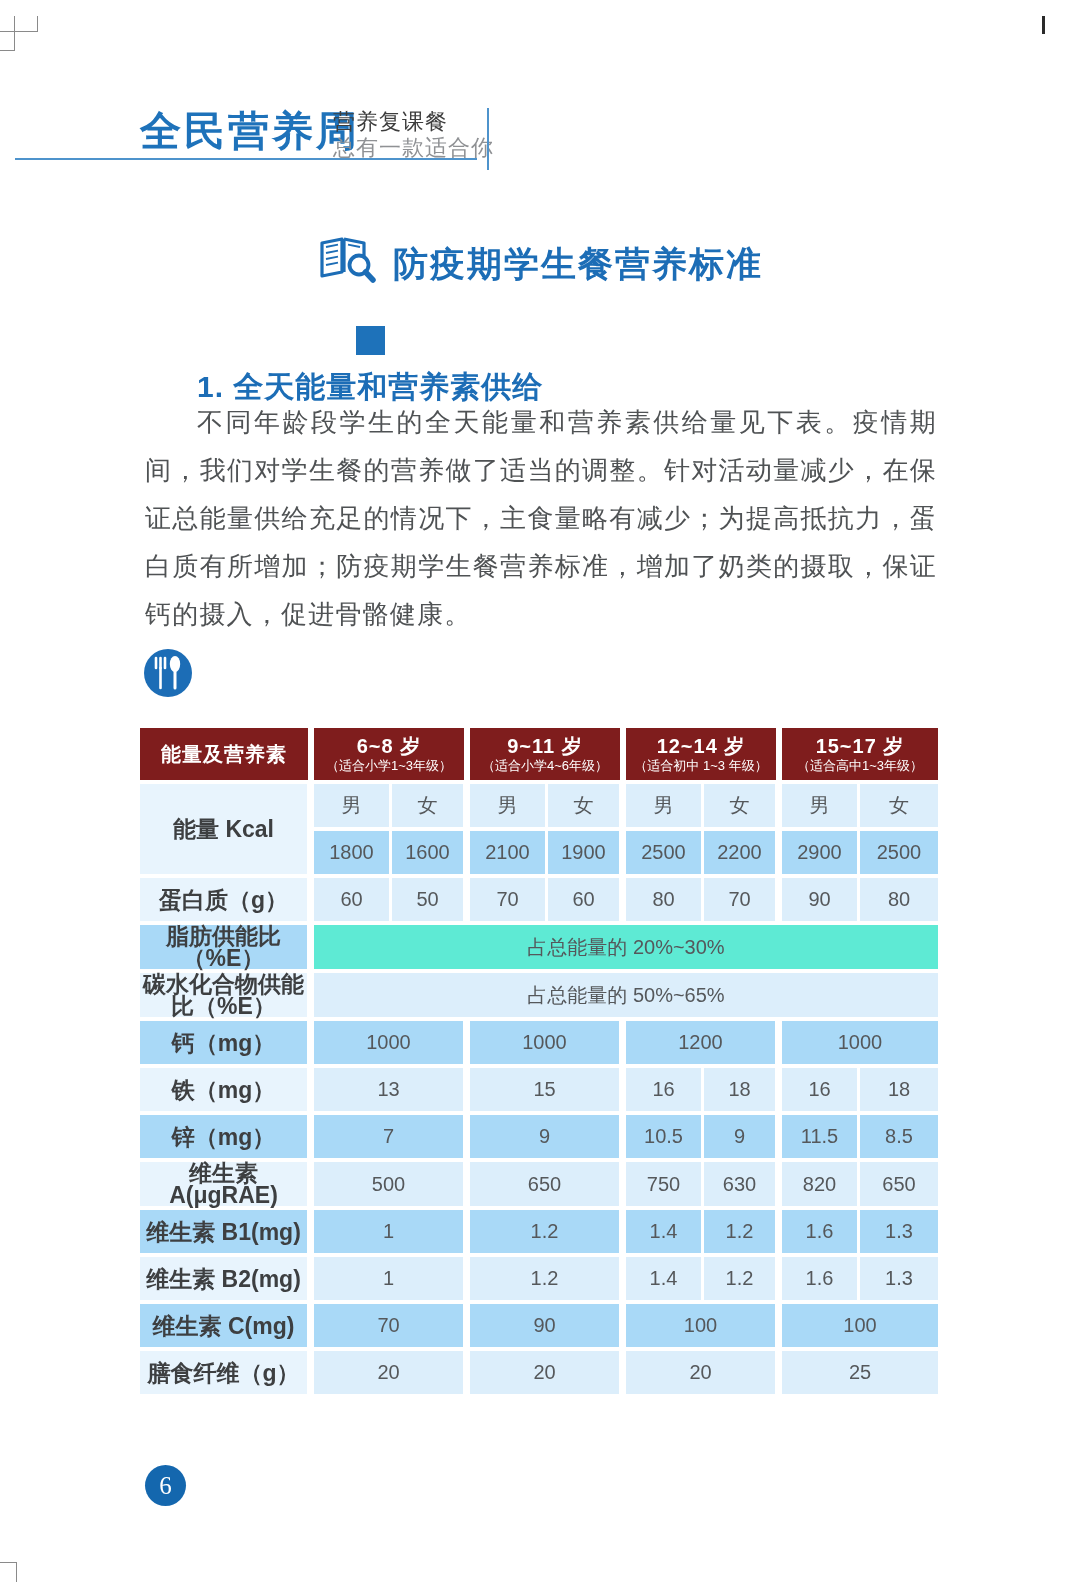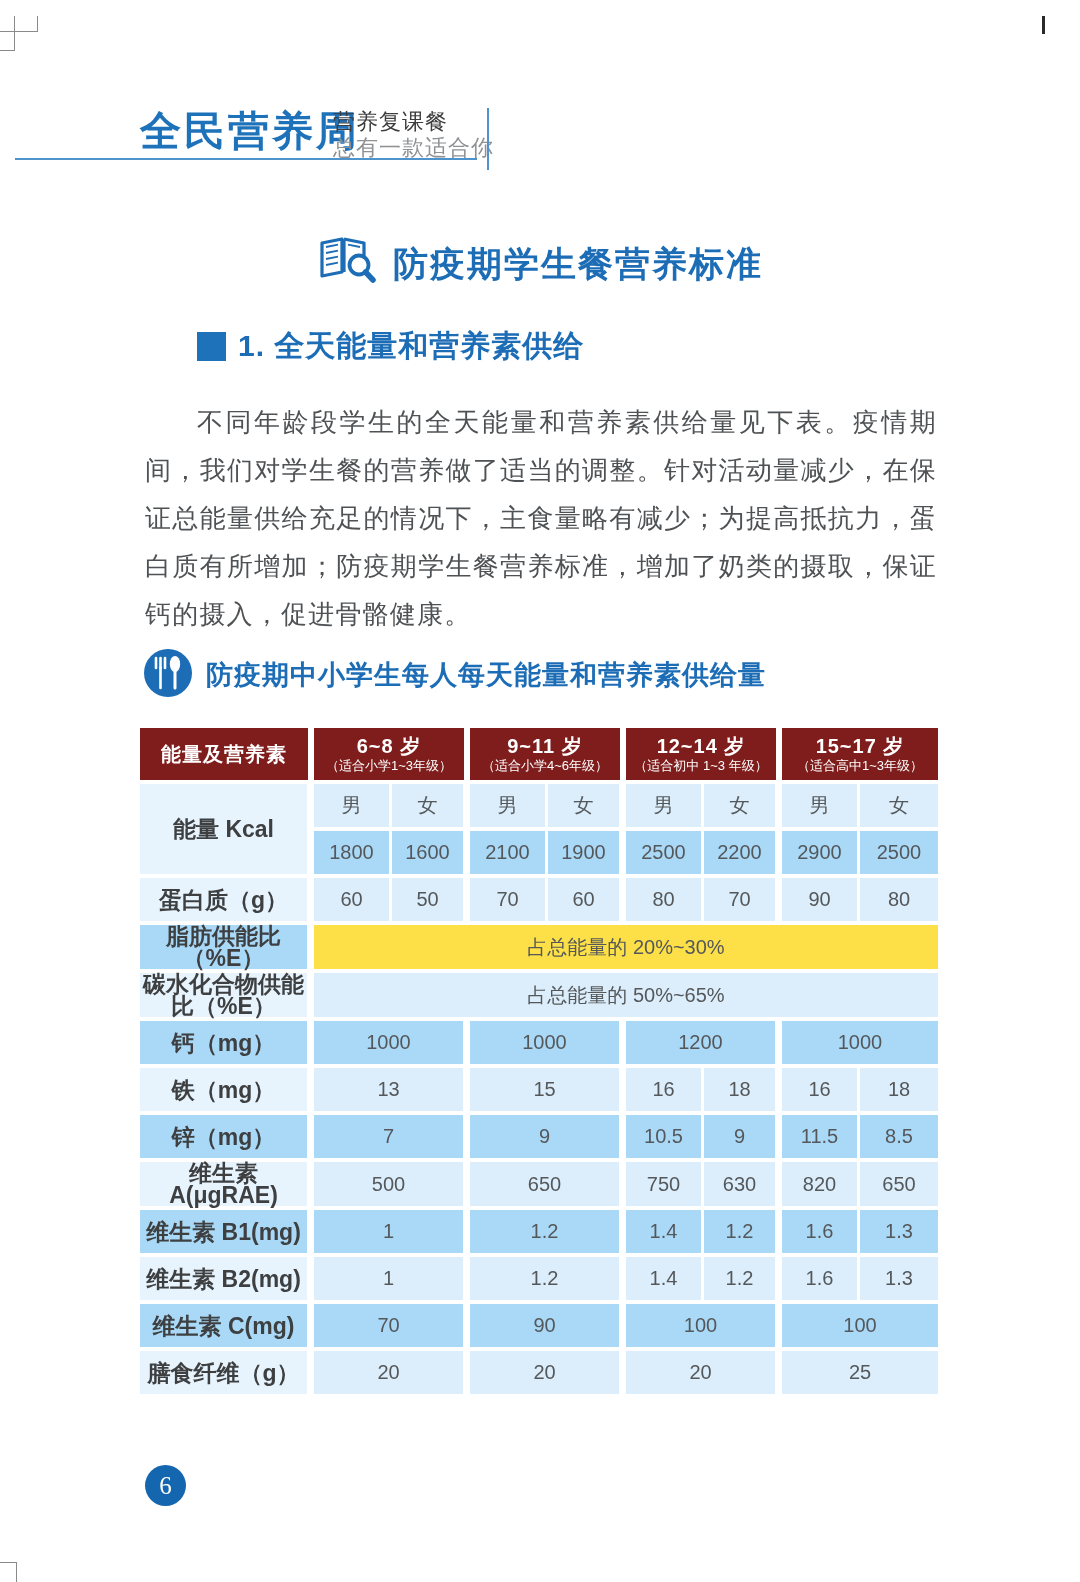--- a/index.html
+++ b/index.html
@@ -16,21 +16,21 @@
   .brand-sub1{font-size:22px;font-weight:normal;color:#3d3d3d;letter-spacing:1px;}
   .brand-sub2{font-size:22px;color:#8f9194;letter-spacing:1px;}
   .hdr-hline{position:absolute;left:15px;top:142px;width:462px;height:2px;background:#4e93cc;}
   .hdr-vline{position:absolute;left:487px;top:92px;width:2px;height:62px;background:#4e93cc;}
 
   
   .main-title-row{position:absolute;left:0;top:218px;width:1080px;display:flex;justify-content:center;align-items:flex-end;gap:14px;}
   .main-title{font-size:35px;font-weight:bold;color:#1c6db6;letter-spacing:2px;}
 
   
-  .section-row{position:absolute;left:197px;top:310px;display:flex;align-items:center;gap:12px;}
+  .section-row{position:absolute;left:197px;top:310px;display:flex;align-items:center;gap:12px;flex-direction:column;}
   .section-square{width:29px;height:29px;background:#1e72ba;}
   .section-title{font-size:30px;font-weight:bold;color:#1c6db6;letter-spacing:1px;}
 
   
   .para{position:absolute;left:145px;top:382px;width:792px;font-size:26px;line-height:48px;
         color:#4f5254;letter-spacing:1.2px;text-align:justify;text-indent:2em;}
 
   
   .tbl-title-row{position:absolute;left:143px;top:632px;display:flex;align-items:center;gap:13px;}
   .tbl-title{font-size:27px;font-weight:bold;color:#1c6db6;letter-spacing:1px;}
@@ -45,21 +45,21 @@
   th.hd.corner{font-size:20px;font-weight:bold;letter-spacing:1px;}
   th.hd.lastcol{border-right:0;}
   td.cell{height:43px;border-right:3px solid #fff;border-bottom:4px solid #fff;
           font-size:20px;color:#55585b;}
   td.cell.gend{border-right:7px solid #fff;}
   td.cell.lastcol{border-right:0;}
   th.rowlabel{height:43px;border-right:7px solid #fff;border-bottom:4px solid #fff;
           font-size:23px;font-weight:600;color:#3d3f41;line-height:22px;padding:0 2px;}
   .shade-dark td.cell{background:#a9d9f7;}
   .shade-dark th.rowlabel{background:#a9d9f7;}
-  .shade-dark td.cell.fullspan{background:#fde047;}
+  .shade-dark td.cell.fullspan{background:#5eead4;}
   .shade-light td.cell{background:#dceefb;}
   .shade-light th.rowlabel{background:#e8f4fd;}
 
   
   .pagenum{position:absolute;left:145px;top:1449px;width:41px;height:41px;border-radius:50%;
            background:#1467ae;color:#ffffff;display:flex;align-items:center;justify-content:center;
            font-size:25px;font-family:"Liberation Serif","DejaVu Serif",serif;}
 </style>
 </head>
 <body>
@@ -116,21 +116,20 @@
         <g stroke="#ffffff" stroke-width="2.6" stroke-linecap="round">
           <line x1="13" y1="10" x2="13" y2="20"></line>
           <line x1="17.5" y1="10" x2="17.5" y2="20"></line>
           <line x1="22" y1="10" x2="22" y2="20"></line>
           <line x1="17.5" y1="20" x2="17.5" y2="40"></line>
         </g>
         <ellipse cx="32" cy="16" rx="5.2" ry="8" fill="#ffffff"></ellipse>
         <line x1="32" y1="22" x2="32" y2="40" stroke="#ffffff" stroke-width="3" stroke-linecap="round"></line>
       </svg>
     </span>
-    <span class="tbl-title">防疫期中小学生每人每天能量和营养素供给量</span>
   </div>
 
   <div class="tblwrap">
     <table class="nutri">
       <colgroup>
         <col style="width:174px;">
         <col span="8" style="width:78px;">
       </colgroup>
       <thead>
           <tr>

